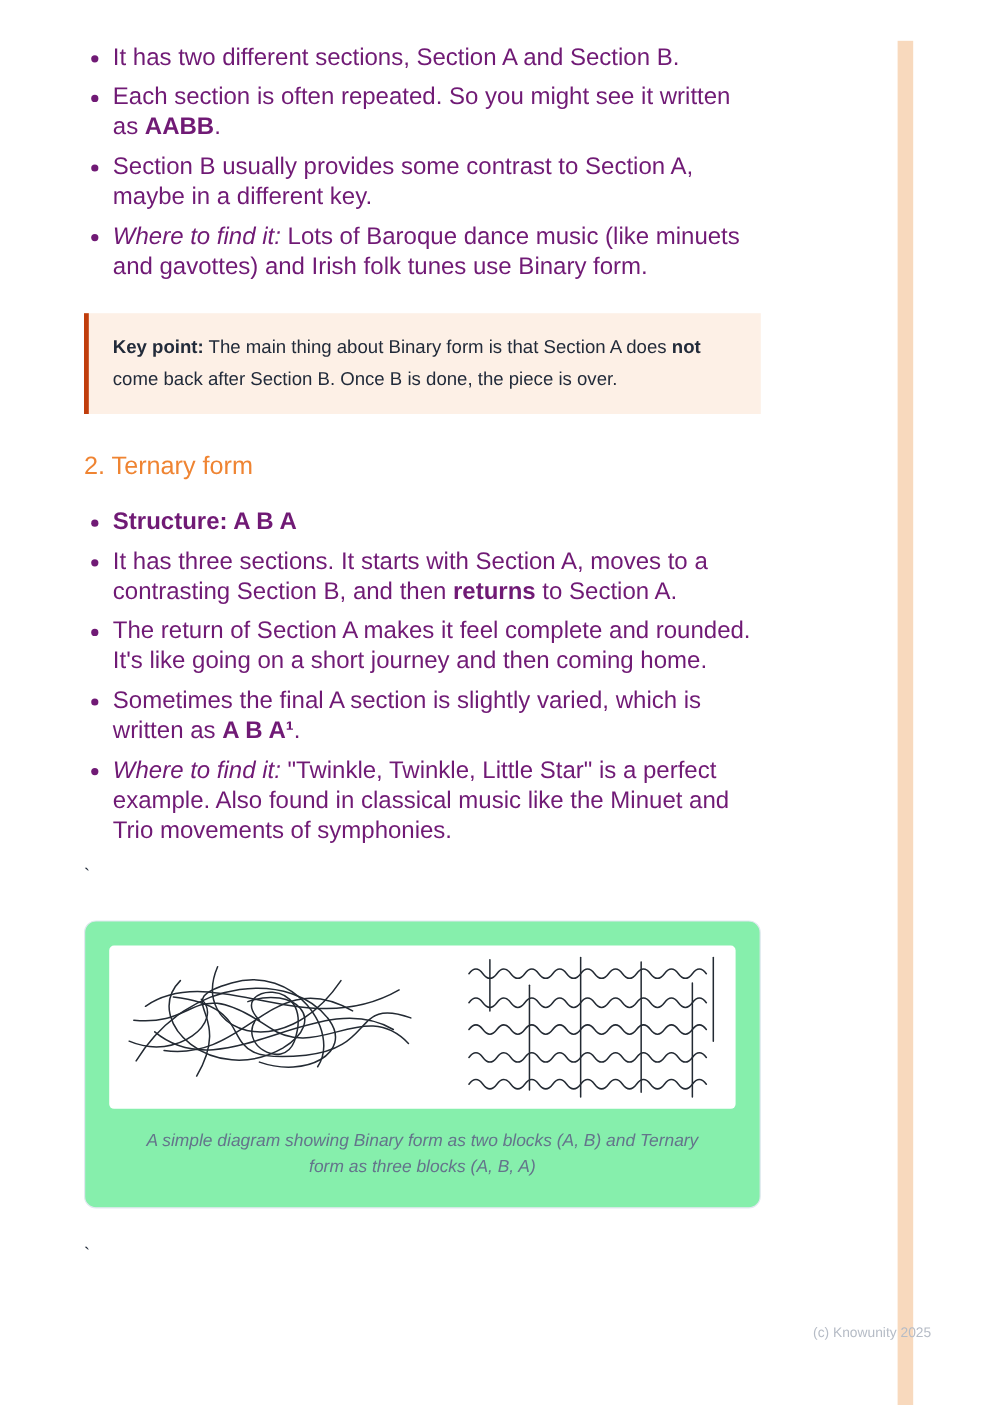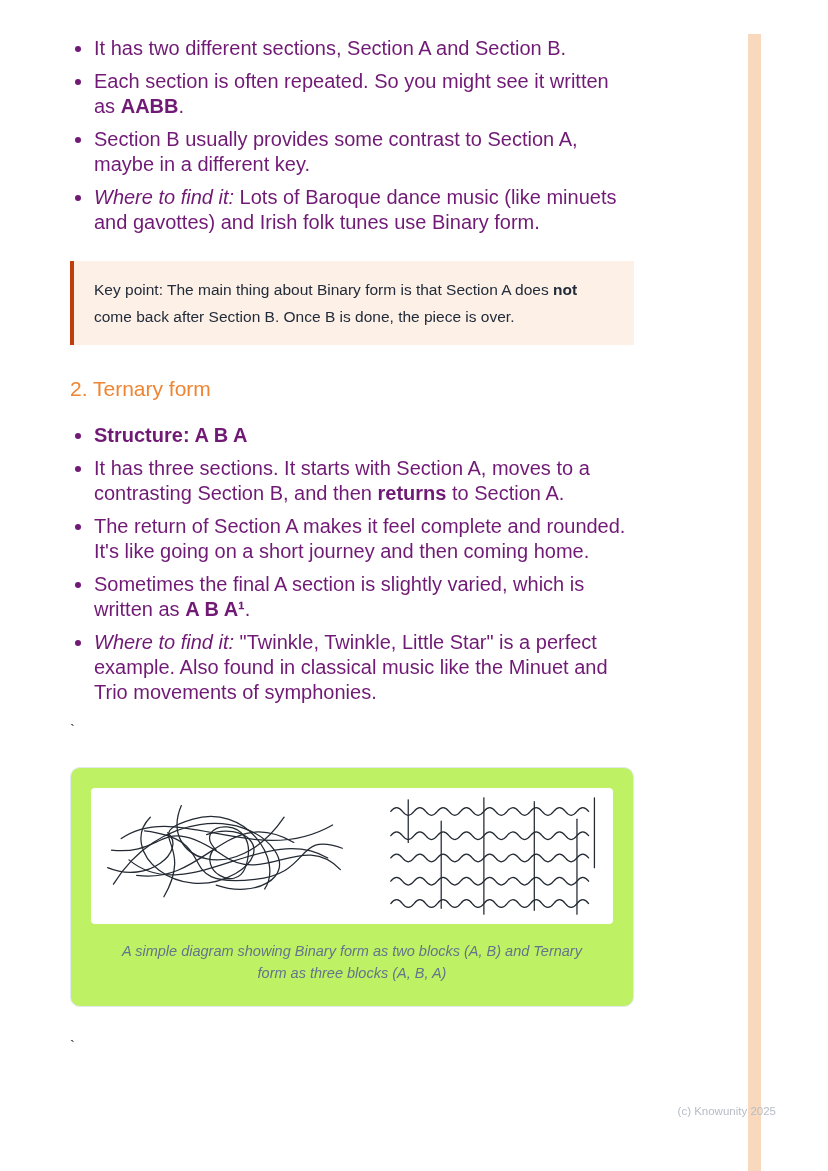--- a/index.html
+++ b/index.html
@@ -57,21 +57,21 @@
   ul.ternary { margin-top: 22px; }
   p.stray-tick {
     margin: 16px 0 0 0;
     font-size: 15px;
     line-height: 18px;
     color: #222b3a;
   }
   .figure-card {
     margin-top: 28px;
     border: 1px solid #e2e8f0;
-    background: #bef264;
+    background: #86efac;
     border-radius: 10px;
     padding: 20px;
   }
   .figure-image-box {
     background: #ffffff;
     border-radius: 4px;
     padding: 4px 2px;
     display: flex;
     align-items: center;
     justify-content: center;
@@ -103,21 +103,21 @@
 <div class="content">
 
   <ul class="bullet-list">
     <li><span>It has two different sections, Section A and Section B.</span></li>
     <li><span>Each section is often repeated. So you might see it written as </span><span style="font-weight: 700;">AABB</span><span>.</span></li>
     <li><span>Section B usually provides some contrast to Section A, maybe in a different key.</span></li>
     <li><span style="font-style: italic;">Where to find it:</span><span> Lots of Baroque dance music (like minuets and gavottes) and Irish folk tunes use Binary form.</span></li>
   </ul>
 
   <div class="callout">
-    <span><span style="font-weight: 400;">Key point:</span><span> The main thing about Binary form is that Section A does </span><span style="font-weight: 700;">not</span><span> come back after Section B. Once B is done, the piece is over.</span></span>
+    <span><span style="font-weight: 700;">Key point:</span><span> The main thing about Binary form is that Section A does </span><span style="font-weight: 700;">not</span><span> come back after Section B. Once B is done, the piece is over.</span></span>
   </div>
 
   <h2 class="section-heading">2. Ternary form</h2>
 
 
   <ul class="bullet-list ternary">
     <li><span style="font-weight: 700;">Structure: A B A</span></li>
     <li><span>It has three sections. It starts with Section A, moves to a contrasting Section B, and then </span><span style="font-weight: 700;">returns</span><span> to Section A.</span></li>
     <li><span>The return of Section A makes it feel complete and rounded. It's like going on a short journey and then coming home.</span></li>
     <li><span>Sometimes the final A section is slightly varied, which is written as </span><span style="font-weight: 700;">A B A¹</span><span>.</span></li>

